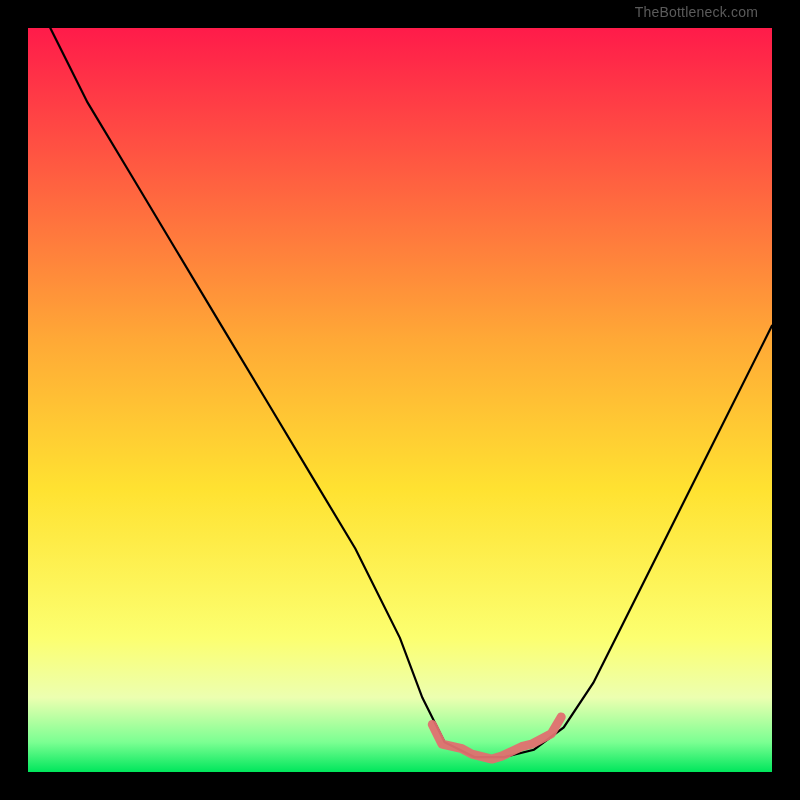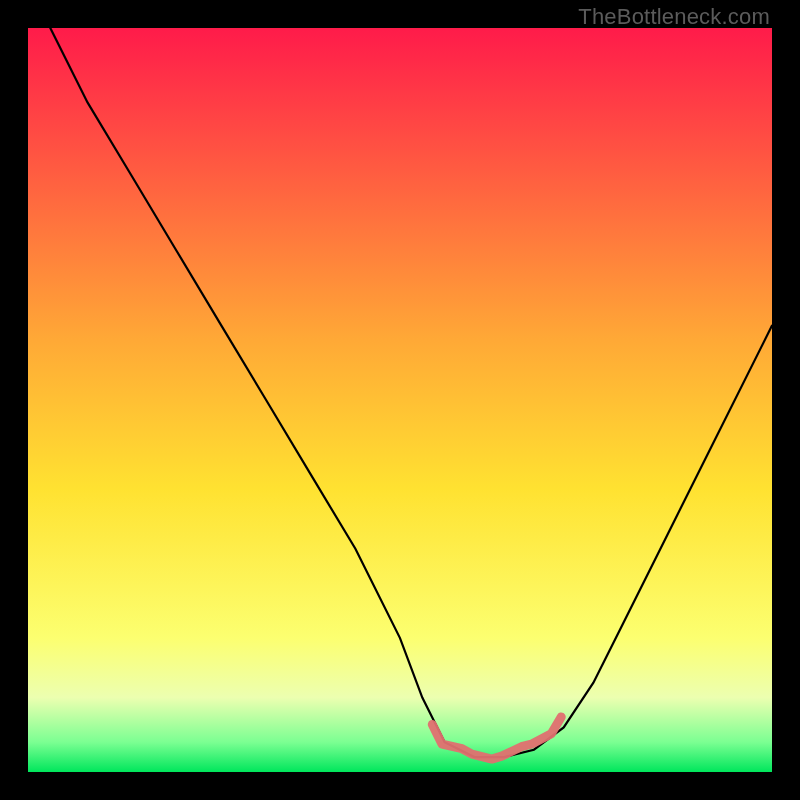--- a/index.html
+++ b/index.html
@@ -21,23 +21,23 @@
   .plot-area {
     position: absolute;
     left: 0;
     top: 0;
     width: 744px;
     height: 744px;
   }
   .watermark {
     position: absolute;
     top: 4px;
-    right: 30px;
+    right: 42px;
     font-family: Arial, Helvetica, sans-serif;
-    font-size: 22px;
+    font-size: 14px;
     font-weight: 500;
     color: #5b5b5b;
     letter-spacing: 0.2px;
   }
 </style>
 </head>
 <body>
 
 <div class="frame">
   <svg class="plot-area" viewBox="0 0 744 744" preserveAspectRatio="none">

